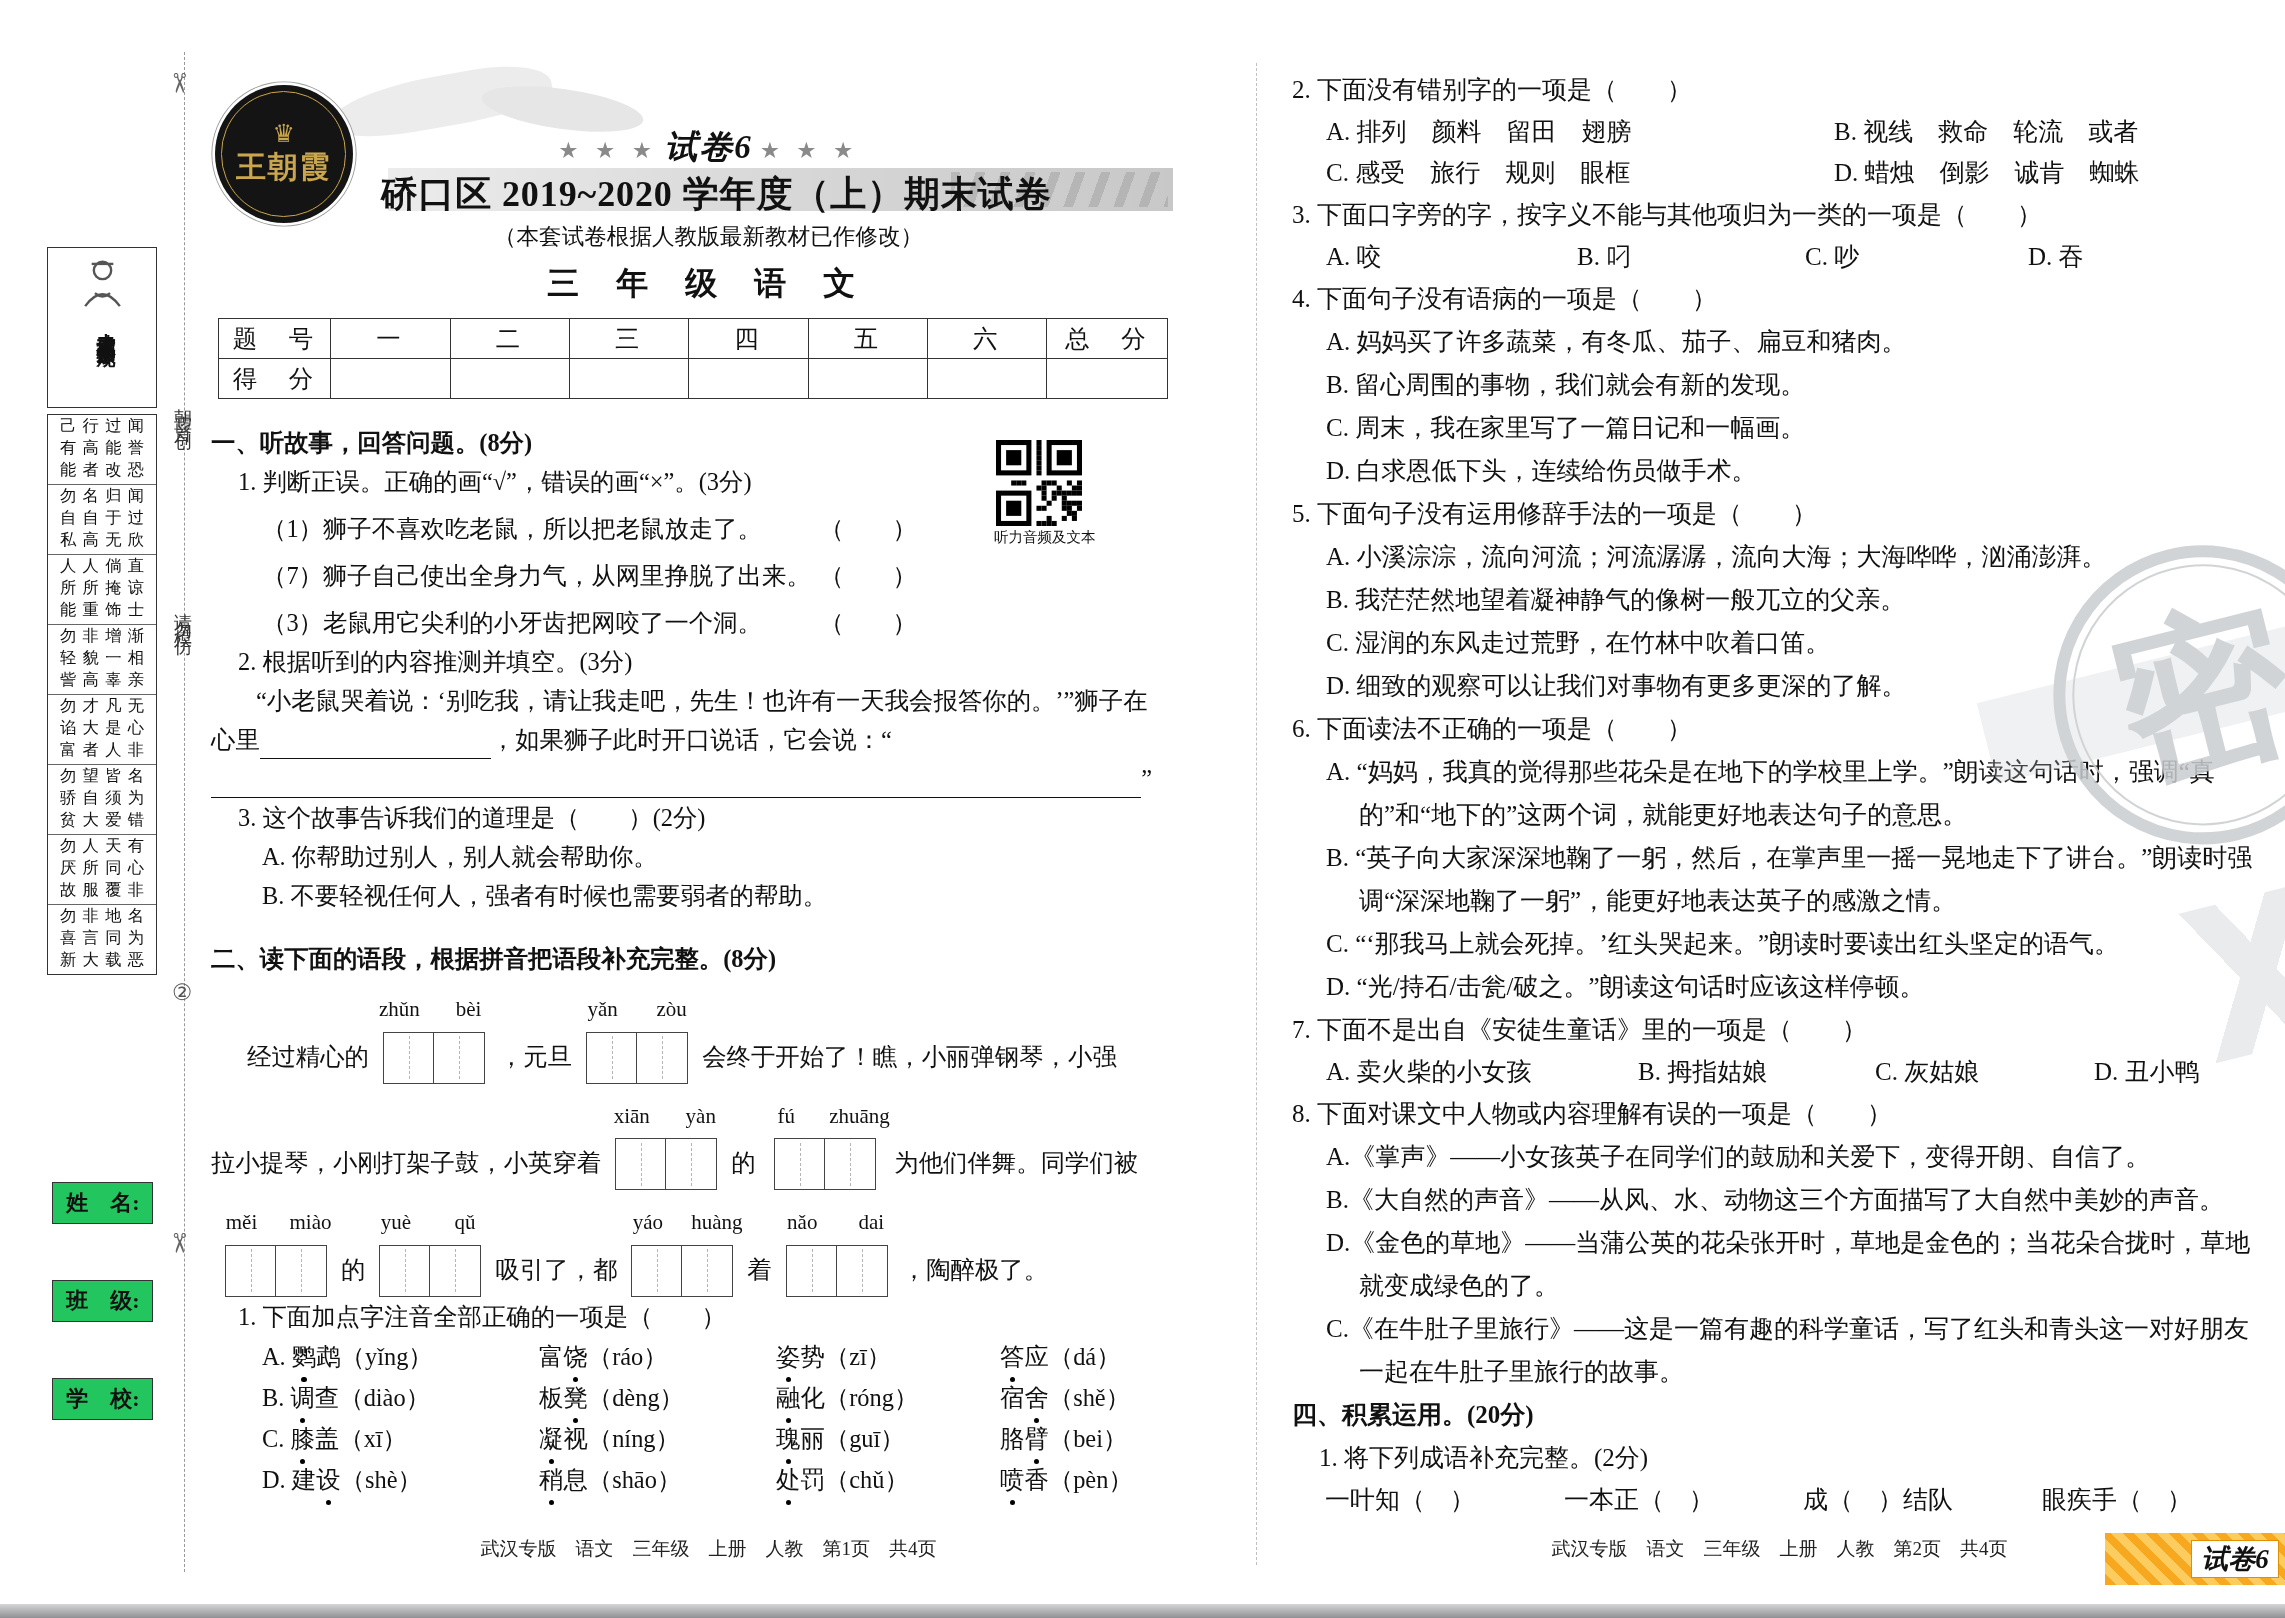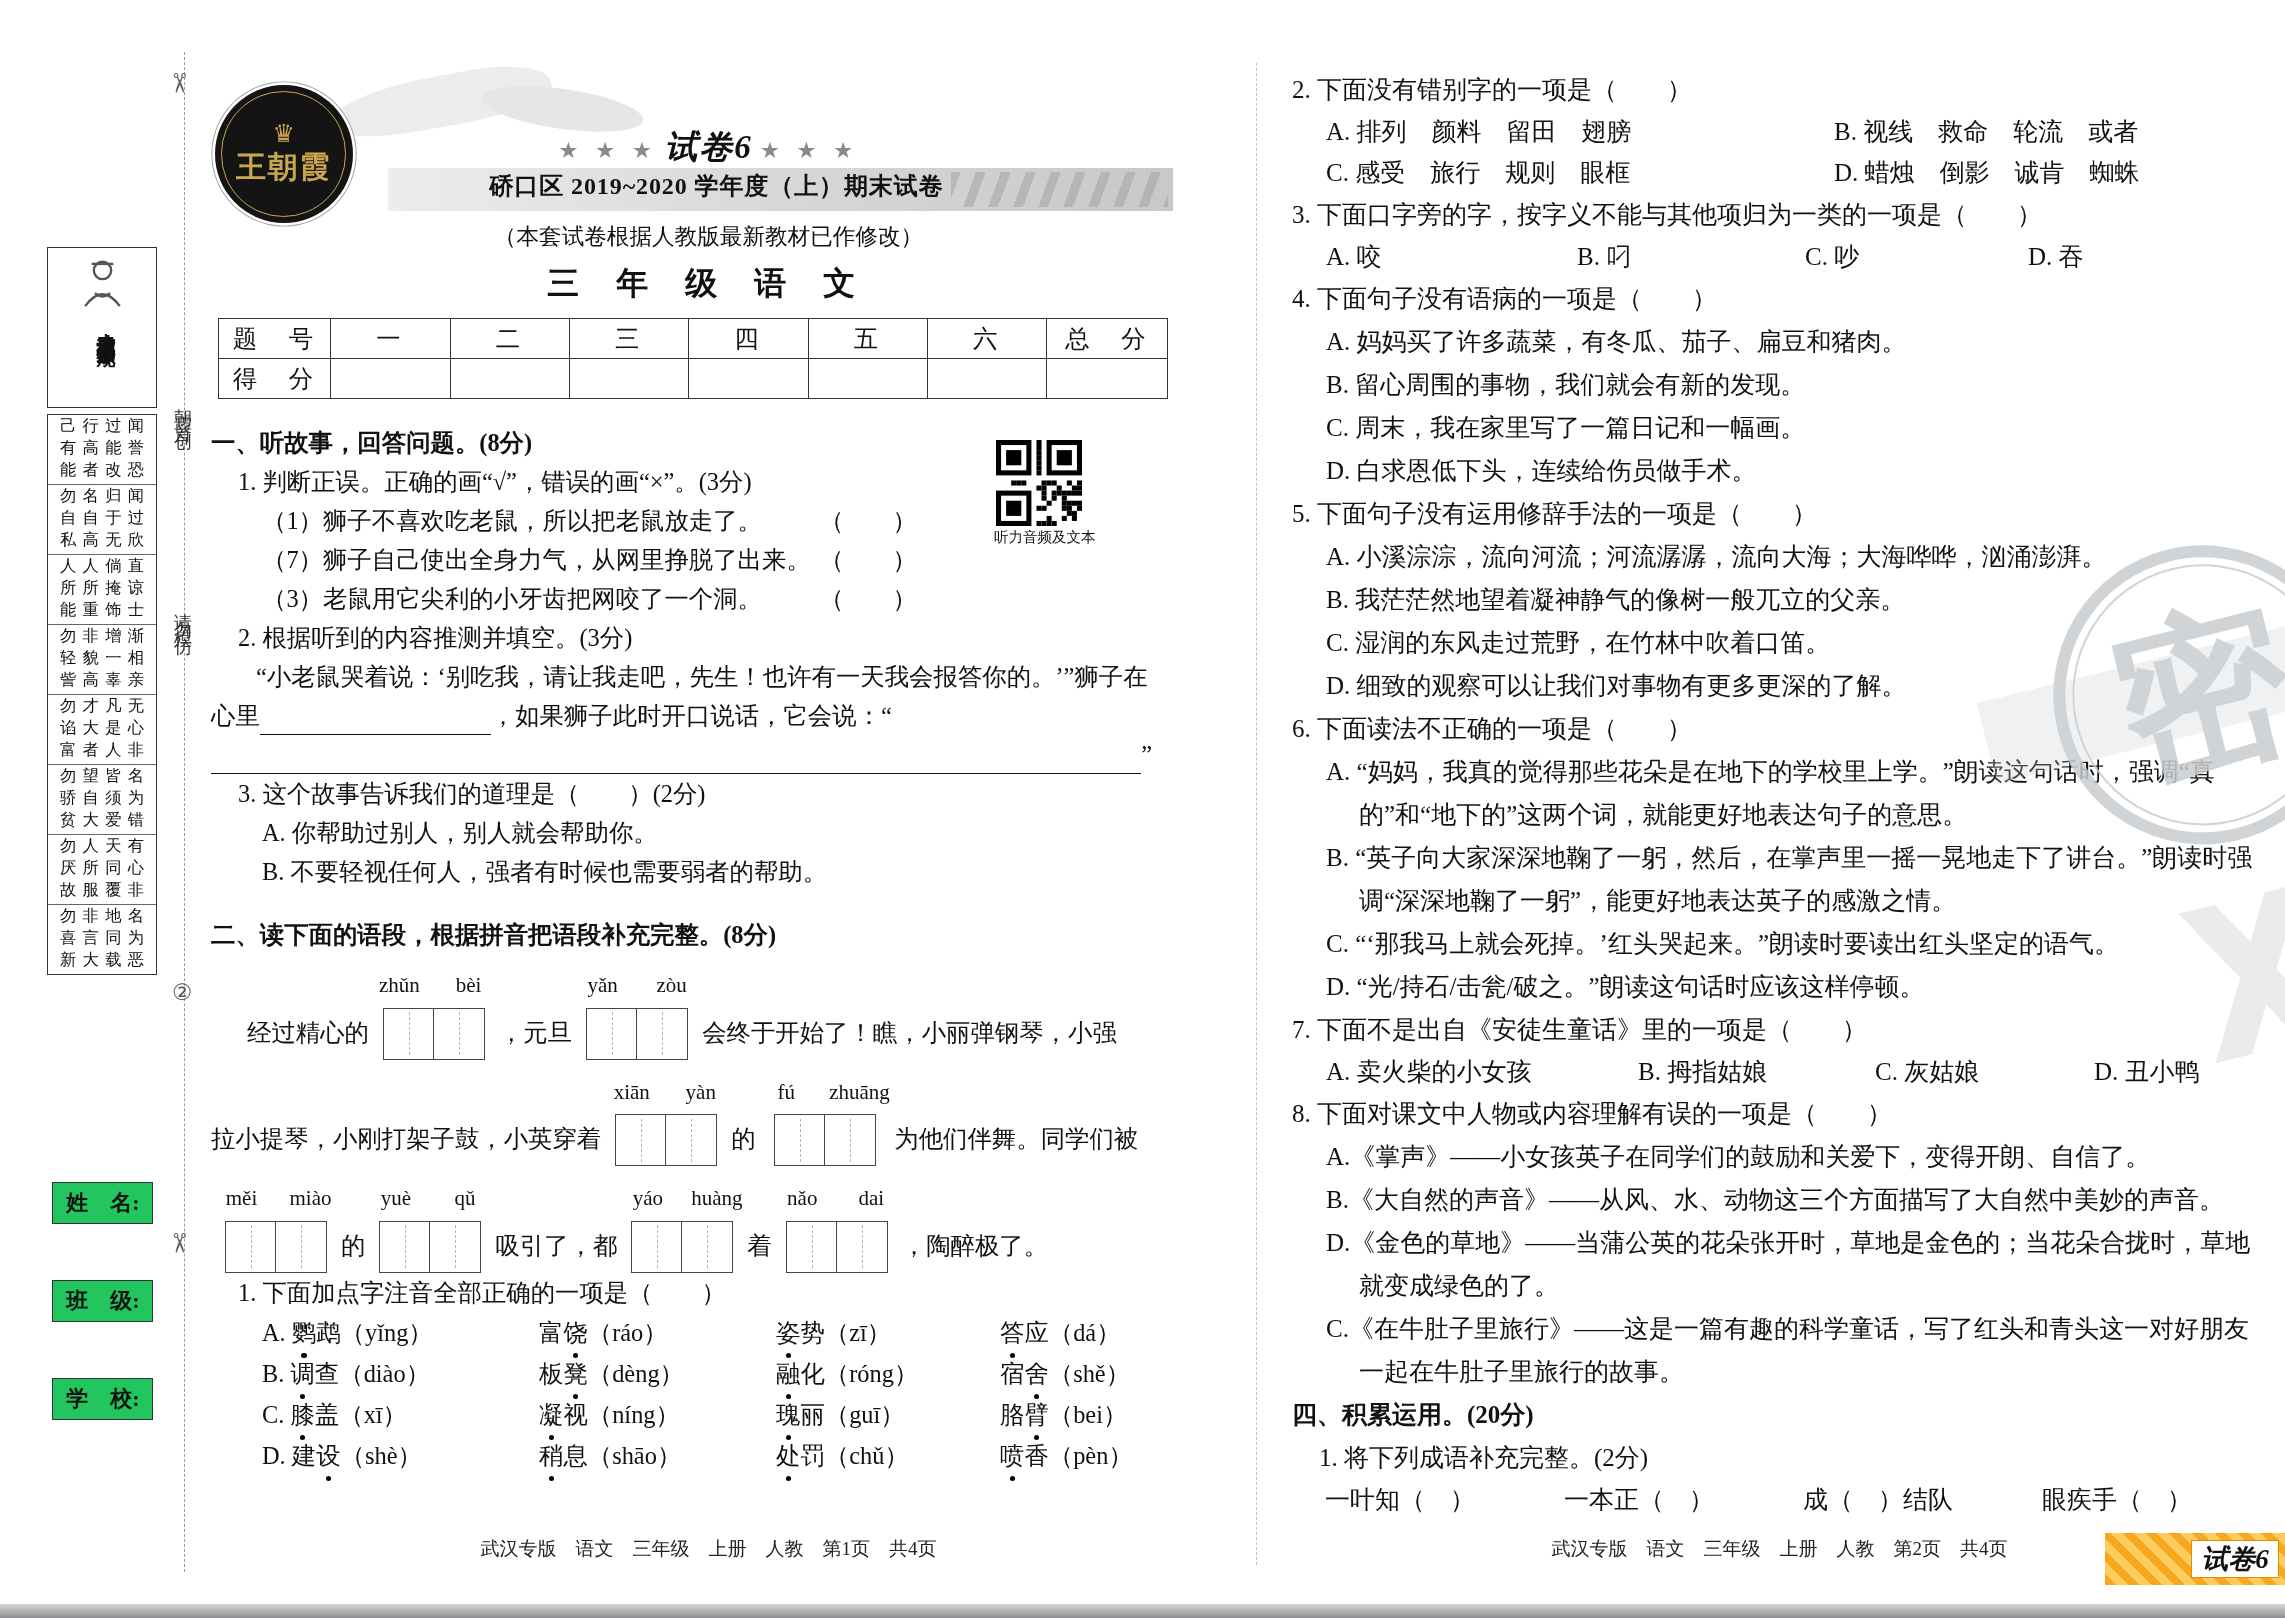--- a/index.html
+++ b/index.html
@@ -35,39 +35,39 @@
 .col-divider{position:absolute;left:1256px;top:63px;height:1502px;border-left:1.8px dashed #c0c0c0;}
 
 
 .hdr{position:relative;height:423px;}
 .r1{position:absolute;left:116px;top:76px;width:226px;height:51px;background:#ececec;border-radius:60% 40% 55% 45%/70% 60% 40% 50%;transform:rotate(-10deg);}
 .r2{position:absolute;left:270px;top:89px;width:163px;height:40px;background:#e6e6e6;border-radius:50%;transform:rotate(8deg);}
 .hdr-banner{position:absolute;left:177px;top:168px;width:785px;height:43px;background:linear-gradient(90deg,#ececec 0%,#d6d6d6 55%,#c8c8c8 100%);}
 .hdr-banner::after{content:"";position:absolute;right:5.4px;top:3.6px;bottom:3.6px;width:217px;background:repeating-linear-gradient(110deg,#a3a3a3 0 9px,transparent 9px 23.5px);opacity:.55;}
 .hdr-stars{position:absolute;left:0;right:0;top:125px;text-align:center;font-size:22.6px;color:#8a8a8a;letter-spacing:5.4px;white-space:nowrap;}
 .paper-no{font-size:33px;color:#111;font-weight:700;font-style:italic;letter-spacing:1.8px;margin:0 7.2px;}
-.hdr-title{position:absolute;left:16px;right:0;top:170px;text-align:center;font-size:24px;font-weight:700;letter-spacing:0.9px;}
+.hdr-title{position:absolute;left:16px;right:0;top:170px;text-align:center;font-size:36px;font-weight:700;letter-spacing:0.9px;}
 .hdr-sub{position:absolute;left:0;right:0;top:221px;text-align:center;font-size:22.6px;}
 .hdr-subject{position:absolute;left:0;right:0;top:262px;text-align:center;font-size:32px;font-weight:700;letter-spacing:14.5px;}
 .logo{position:absolute;left:3.6px;top:85px;width:138px;height:138px;border-radius:50%;background:#141414;display:flex;flex-direction:column;align-items:center;justify-content:center;box-shadow:0 0 0 2.7px #fff,0 0 0 3.6px #9a9a9a;}
 .logo::before{content:"";position:absolute;inset:6.3px;border:1.8px solid #caa64e;border-radius:50%;}
 .logo-crown{color:#caa64e;font-size:25px;line-height:27px;}
 .logo-name{color:#caa64e;font-size:30px;font-weight:700;letter-spacing:1.8px;}
 .score-wrap{position:absolute;left:7.2px;top:318px;width:950px;}
 .score-t{width:100%;border-collapse:collapse;table-layout:fixed;}
 .score-t td{border:1.8px solid #333;height:40px;text-align:center;font-size:24.4px;letter-spacing:3.6px;}
 .score-t td:first-child{width:112px;}
 .score-t td:last-child{width:121px;}
 
 
 .flow{font-size:24.4px;line-height:39px;}
 .sec-h{font-weight:700;}
 .q{padding-left:27px;}
 .opt1{padding-left:51px;}
-.jrow{display:flex;padding-left:51px;width:706px;}
+.jrow{display:flex;padding-left:51px;width:706px;margin-top:8px;}
 .jrow .jb{margin-left:auto;white-space:nowrap;}
 .p1w{width:941px;}
 .indent{text-indent:45px;}
 .blankline{display:flex;align-items:flex-end;}
 .blank{display:inline-block;border-bottom:1.8px solid #111;height:29px;}
 .blank-md{width:231px;}
 .blank-grow{flex:1;}
 
 .p2line{display:flex;align-items:flex-end;margin-top:12.7px;}
 .p2first{padding-left:36px;}

